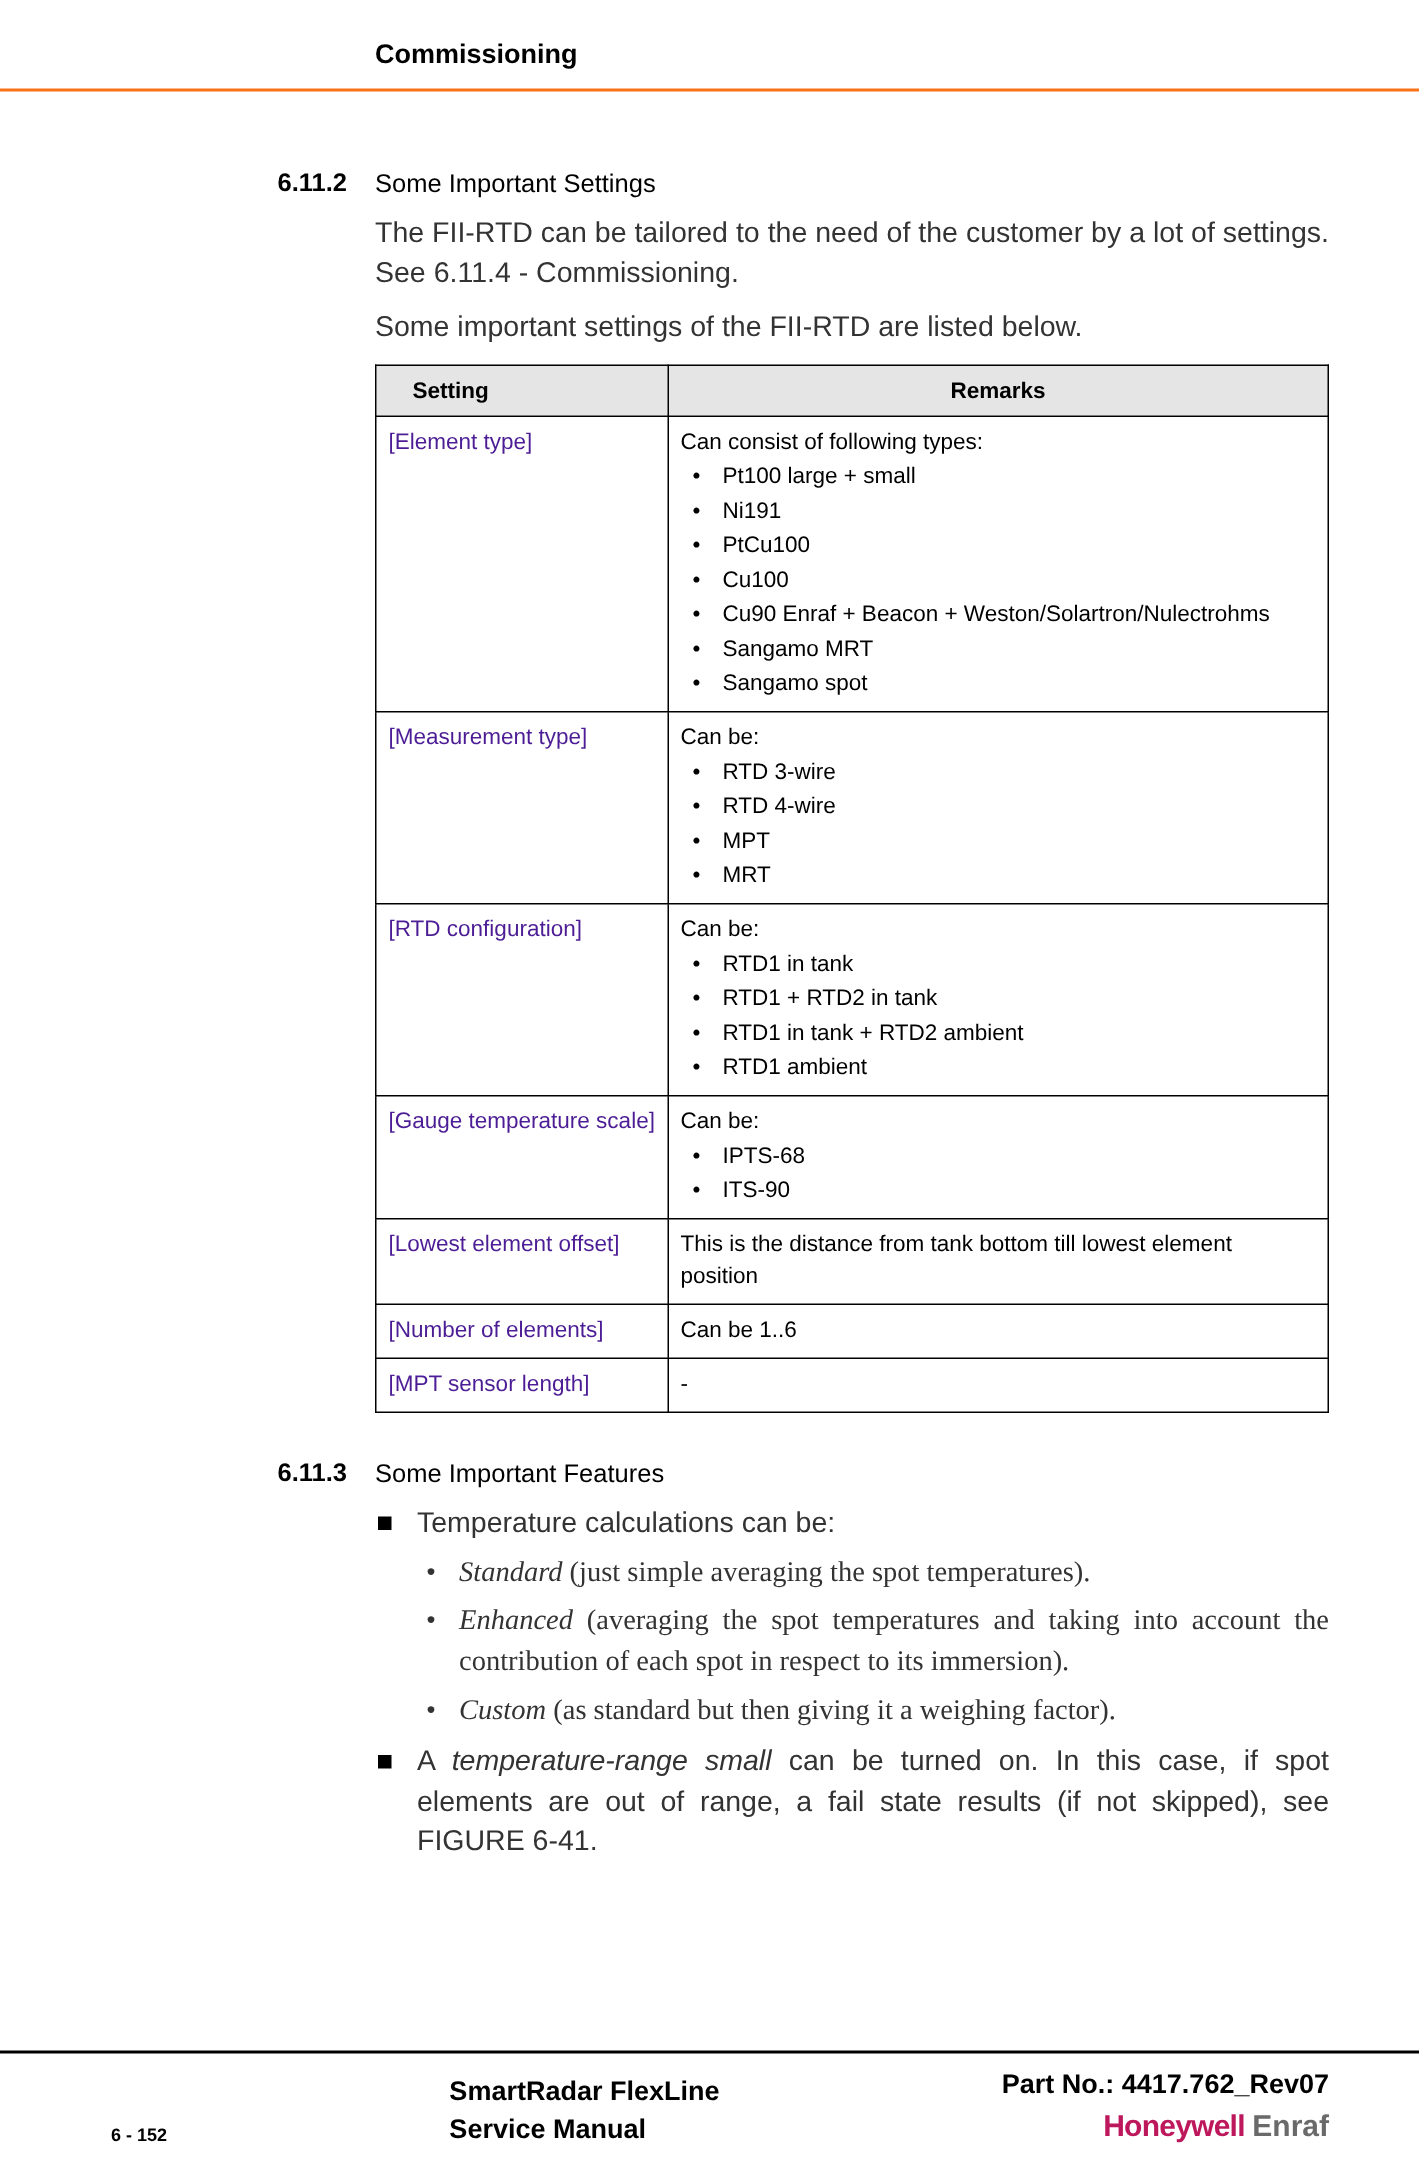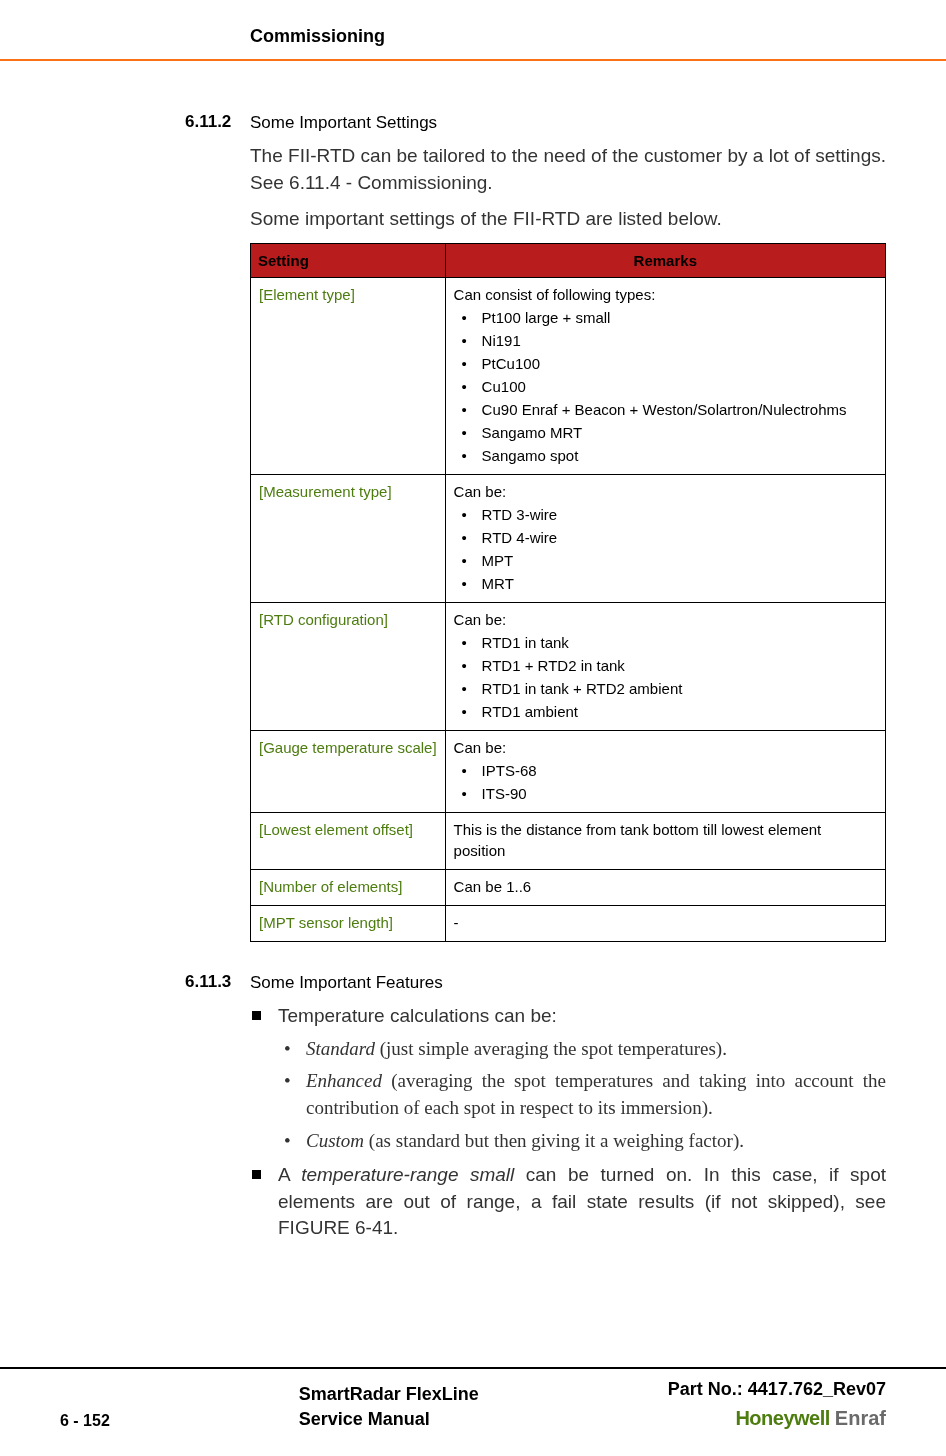--- a/index.html
+++ b/index.html
@@ -54,36 +54,36 @@
     text-align: justify;
   }
   table.settings {
     width: 100%;
     border-collapse: collapse;
     font-size: 15px;
     margin-top: 6px;
     margin-bottom: 28px;
   }
   table.settings th {
-    background: #b91c1c;
+    background: #e5e5e5;
     color: #000;
     font-weight: bold;
-    padding: 6px 7px;
+    padding: 6px 24px;
     border: 1px solid #000;
     text-align: left;
   }
   table.settings th.remarks { text-align: center; }
   table.settings td {
     border: 1px solid #000;
     padding: 6px 8px;
     vertical-align: top;
     color: #000;
   }
   table.settings td.setting-name {
-    color: #4d7c0f;
+    color: #4c1d95;
     white-space: nowrap;
     width: 180px;
   }
   .remark-lead { margin-bottom: 2px; }
   ul.remark-list {
     list-style: none;
     padding-left: 0;
   }
   ul.remark-list li {
     padding-left: 28px;
@@ -144,32 +144,33 @@
     border-top: 2px solid #000;
     padding: 8px 60px 0 60px;
   }
   .footer-row {
     display: flex;
     justify-content: space-between;
     align-items: flex-end;
   }
   .footer-left {
     font-weight: bold;
-    font-size: 16px;
+    font-size: 12px;
+    margin-left: 14px;
   }
   .footer-mid {
     font-weight: bold;
     font-size: 18px;
   }
   .footer-right {
     text-align: right;
   }
   .part-no { font-weight: bold; font-size: 18px; display: block; }
   .logo { display: block; margin-top: 2px; }
-  .logo .hw { color: #4d7c0f; font-weight: bold; font-size: 20px; letter-spacing: -0.5px; }
+  .logo .hw { color: #be185d; font-weight: bold; font-size: 20px; letter-spacing: -0.5px; }
   .logo .enraf { color: #6a6a6a; font-weight: bold; font-size: 20px; }
 </style>
 </head>
 <body>
 
 <div class="header">
   <span class="header-title">Commissioning</span>
 </div>
 
 <div class="content">

